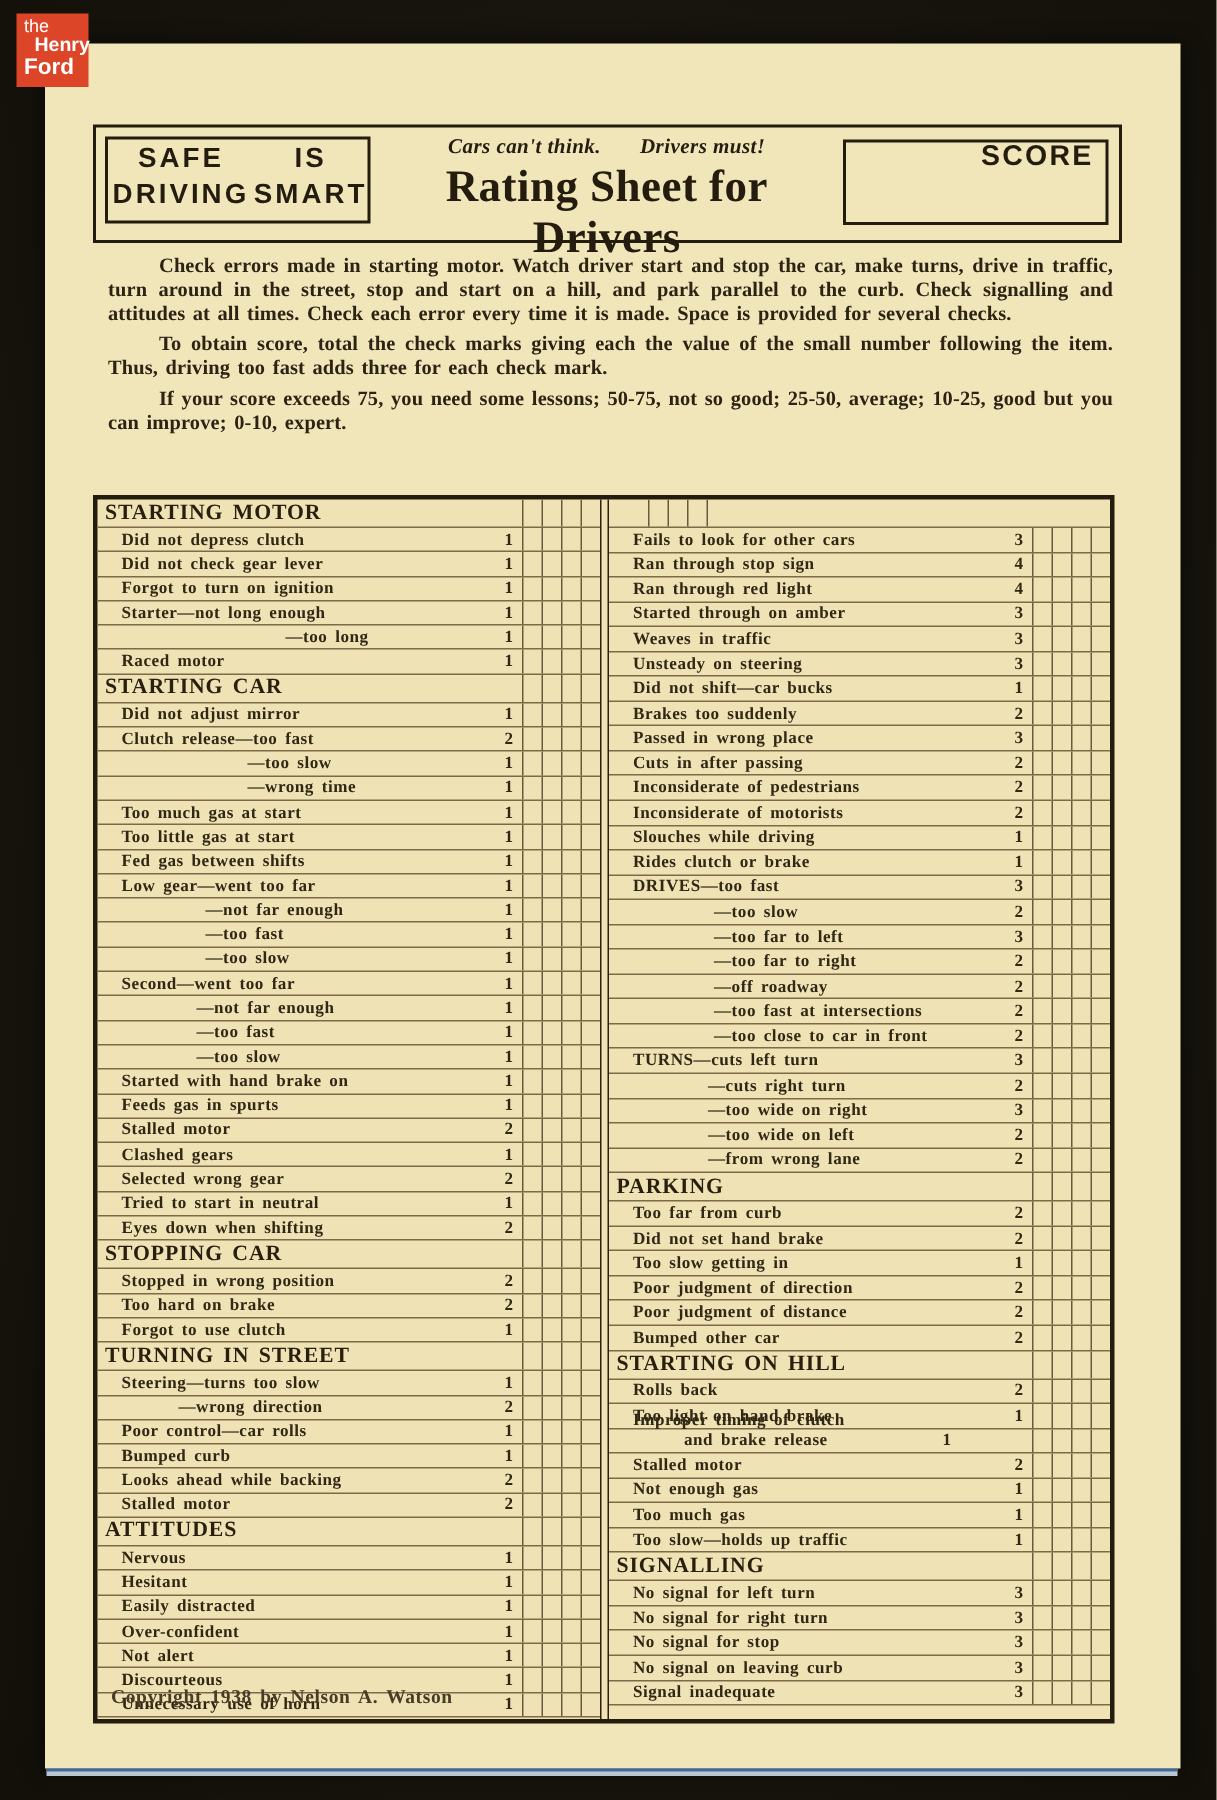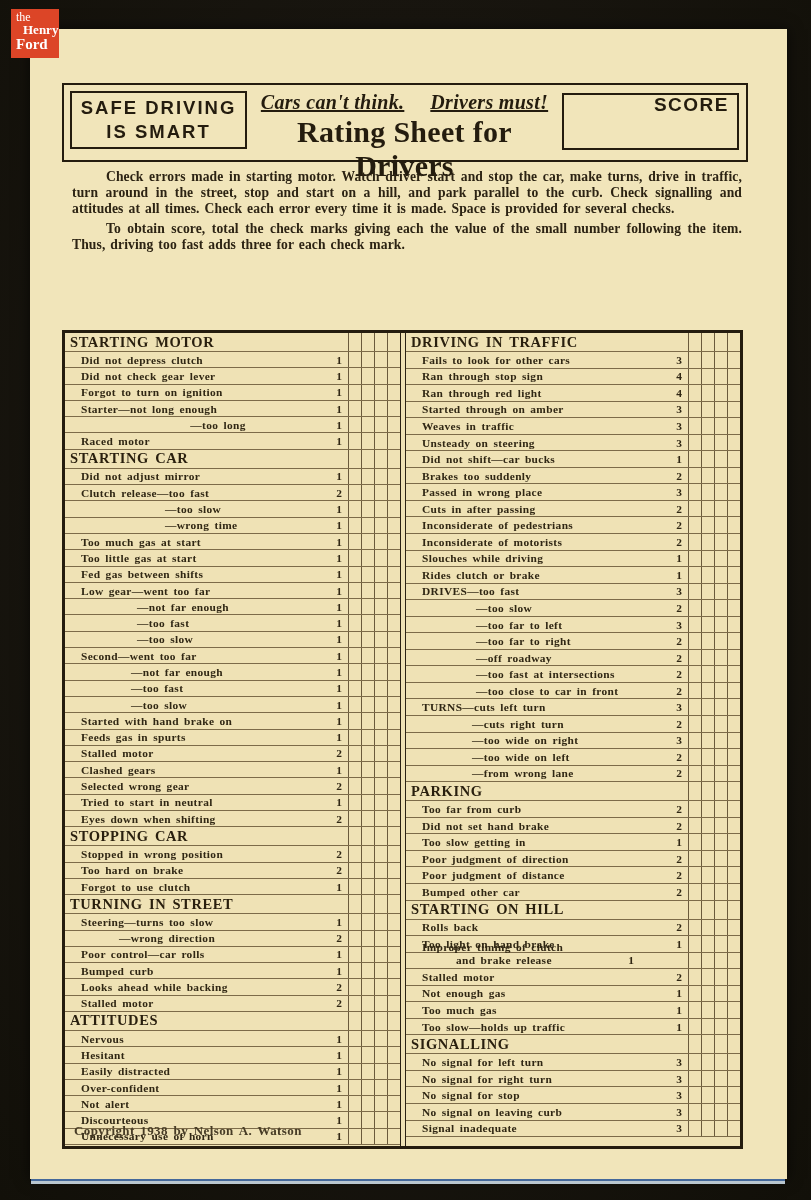--- a/index.html
+++ b/index.html
@@ -15,38 +15,38 @@
     background-color:#f1e5ba;
     box-shadow: 0 0 14px rgba(0,0,0,0.65);
   }
   .paper-bottom-edge {
     position:absolute; left:31px; top:1179px; width:754px; height:5px;
     background:#b9c6cf; border-top:2px solid #44689a;
   }
   
   .hf-logo {
     position:absolute; left:11px; top:9px; width:48px; height:49px;
-    color:#fff; font-family:Liberation Serif, serif; z-index:6;padding-left:16px;
+    color:#fff; font-family:Liberation Sans, sans-serif; z-index:6;padding-left:16px;
   }
   .hf-logo .the   { position:absolute; left:5px;  top:1px;  font-size:12px; font-weight:normal; }
   .hf-logo .henry { position:absolute; left:12px; top:13px; font-size:13px; font-weight:bold; }
   .hf-logo .ford  { position:absolute; left:5px;  top:27px; font-size:15px; font-weight:bold; }
   
   .header-frame {
     position:absolute; left:32px; top:54px; width:686px; height:79px;
     border:2.5px solid #241c0e; display:flex; align-items:flex-start;
   }
   .badge {
     width:177px; height:58px; margin:6px 0 0 6px; border:2.5px solid #241c0e;
-    display:flex; flex-direction:column; justify-content:center; text-align:center;
+    display:flex; justify-content:center; text-align:center;
     font-family:"Liberation Sans", sans-serif; font-weight:bold; color:#241c0e;
     font-size:18.5px; letter-spacing:2px; line-height:1.3;
   }
   .header-center { flex:1; text-align:center; color:#241c0e; }
-  .tagline { margin-top:6px; font-size:20px; font-style:italic; font-weight:bold; letter-spacing:0.3px;text-decoration:underline; }
+  .tagline { margin-top:6px; font-size:14px; font-style:italic; font-weight:bold; letter-spacing:0.3px; }
   .tagline .gap { display:inline-block; width:26px; }
   .sheet-title { margin-top:1px; font-size:30px; font-weight:bold; letter-spacing:0.3px;text-align:center; }
   .score-box {
     width:177px; height:57px; margin:8px 7px 0 0; border:2.5px solid #241c0e;
     display:flex; align-items:flex-end; padding:0 8px 9px 9px;flex-direction:column;
   }
   .score-label {
     font-family:"Liberation Sans", sans-serif; font-weight:bold;
     font-size:19px; letter-spacing:1.5px; color:#241c0e; line-height:1;
   }
@@ -108,20 +108,21 @@
     </div>
     <div class="score-box">
       <span class="score-label">SCORE</span>
       <span class="score-line"></span>
     </div>
   </div>
 
   <div class="intro">
     <p>Check errors made in starting motor.  Watch driver start and stop the car, make turns, drive in traffic, turn around in the street, stop and start on a hill, and park parallel to the curb.  Check signalling and attitudes at all times.  Check each error every time it is made.  Space is provided for several checks.</p>
     <p>To obtain score, total the check marks giving each the value of the small number following the item.  Thus, driving too fast adds three for each check mark.</p>
+    <p>If your score exceeds 75, you need some lessons; 50-75, not so good; 25-50, average; 10-25, good but you can improve; 0-10, expert.</p>
   </div>
 
   <div class="sheet">
     <div class="half half-left" id="half-left">
         <div class="row sec">
           <div class="label sec-label">STARTING MOTOR</div>
           <div class="value"></div>
           <div class="checks">
             <div class="check-cell"></div>
             <div class="check-cell"></div>
@@ -606,21 +607,20 @@
             <div class="check-cell"></div>
             <div class="check-cell"></div>
             <div class="check-cell"></div>
             <div class="check-cell"></div>
           </div>
         </div>
       </div>
     <div class="divider"></div>
     <div class="half half-right" id="half-right">
         <div class="row sec">
-          <div class="label sec-label">DRIVING IN TRAFFIC</div>
           <div class="value"></div>
           <div class="checks">
             <div class="check-cell"></div>
             <div class="check-cell"></div>
             <div class="check-cell"></div>
             <div class="check-cell"></div>
           </div>
         </div>
         <div class="row item">
           <div class="label">Fails to look for other cars</div>

